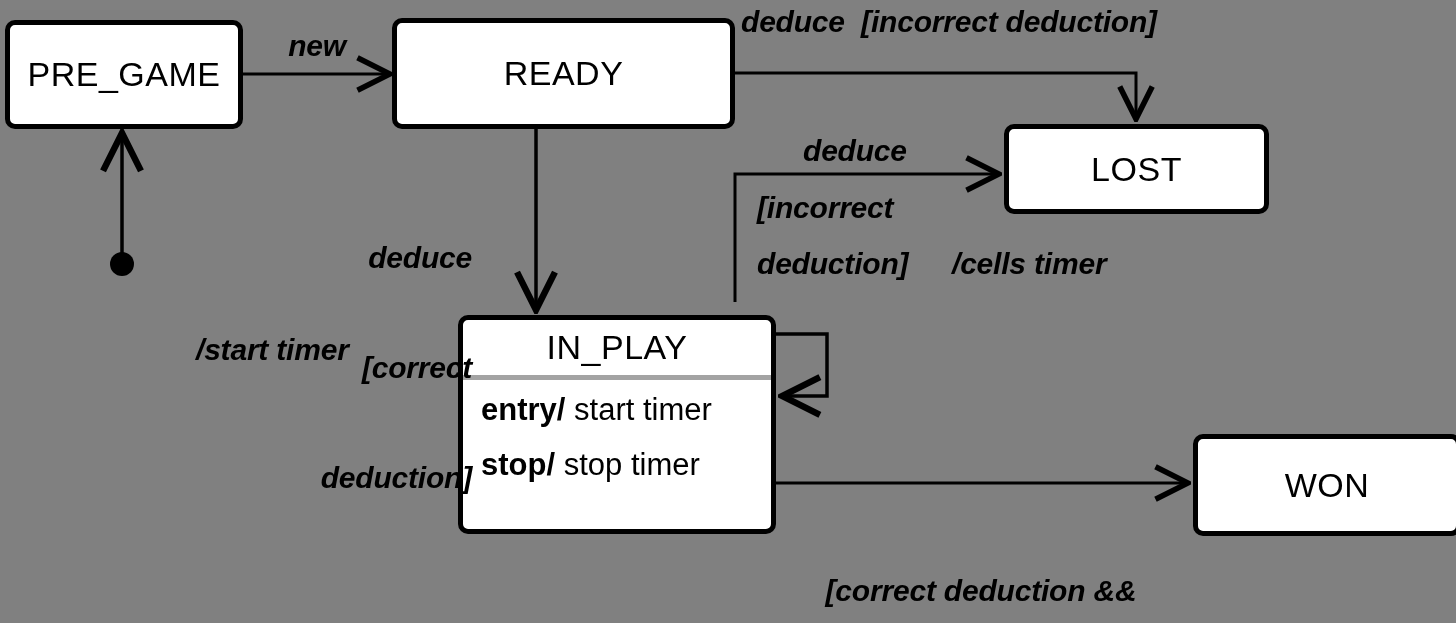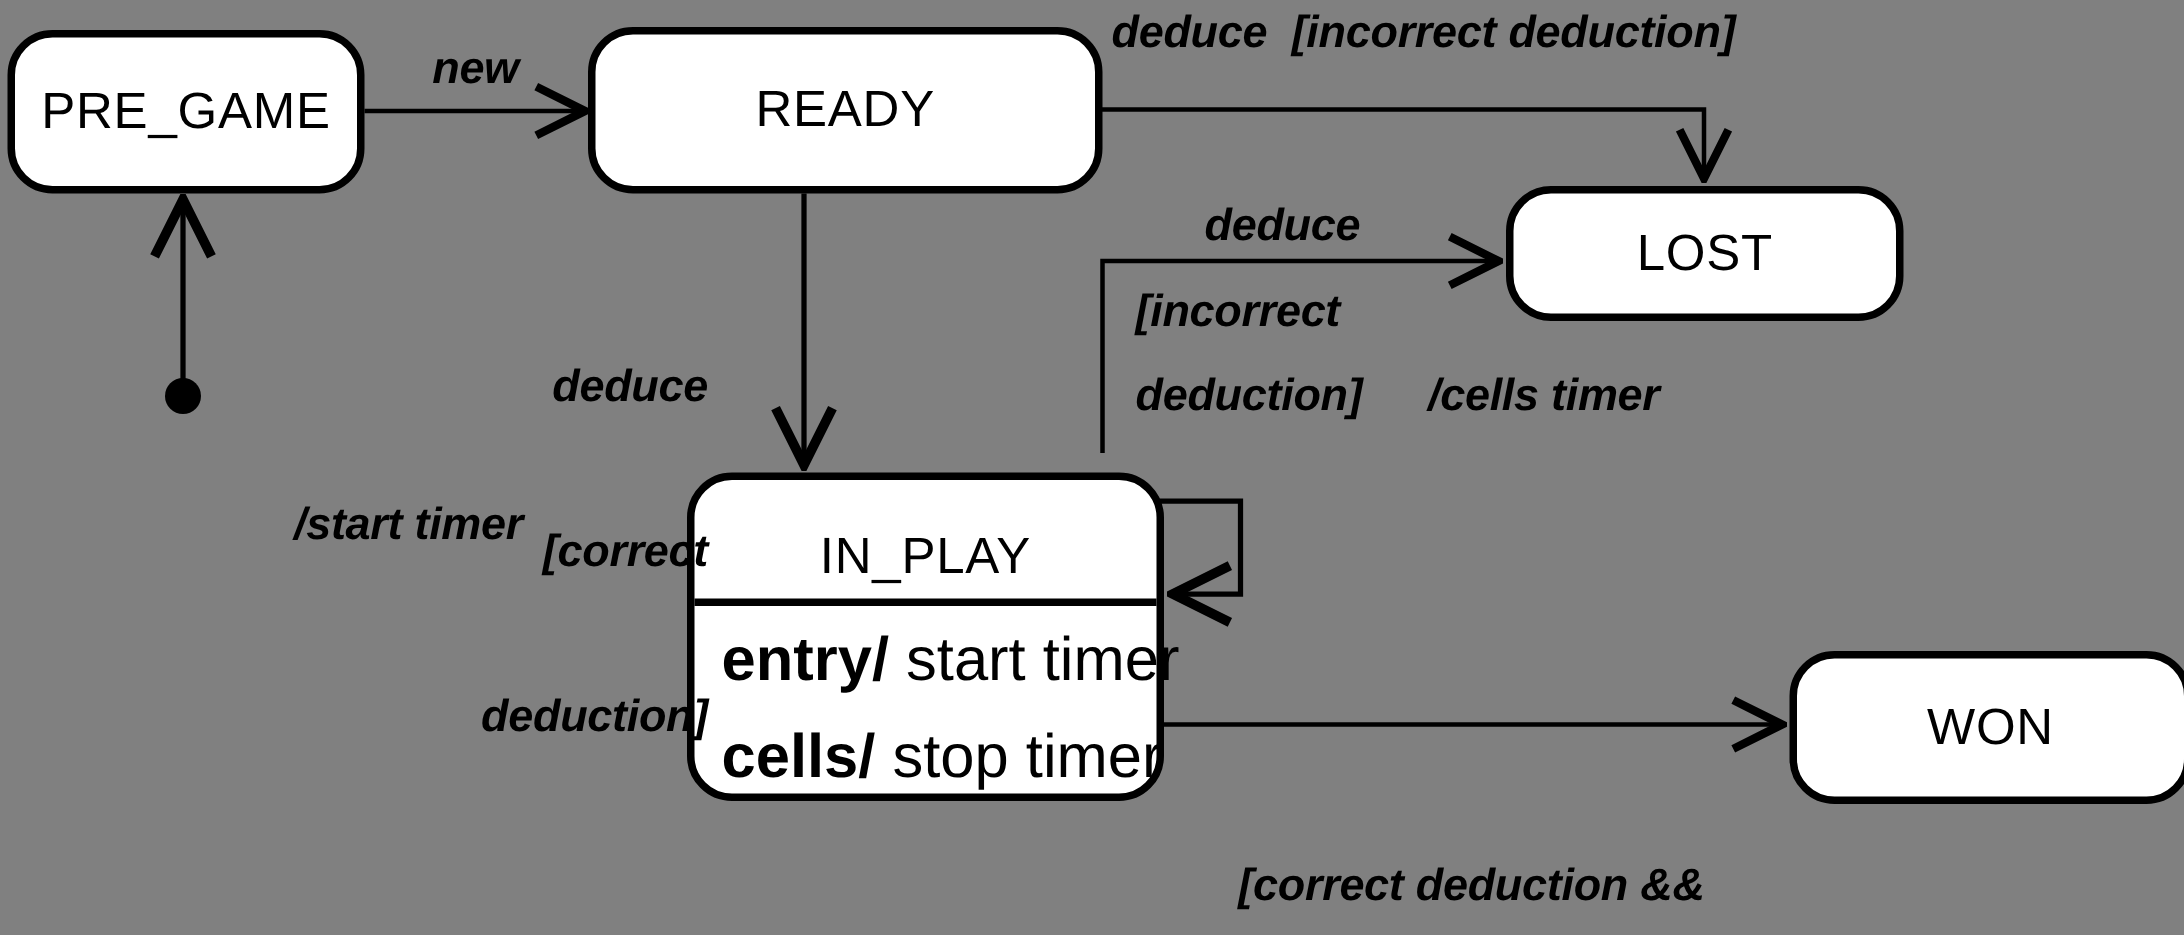--- a/index.html
+++ b/index.html
@@ -23,21 +23,21 @@
     width: 1456px;
     height: 623px;
     overflow: visible;
   }
   
   .state {
     position: absolute;
     box-sizing: border-box;
     background: #ffffff;
     border: 5px solid #000000;
-    border-radius: 30px;
+    border-radius: 10px;
     display: flex;
     align-items: center;
     justify-content: center;
   }
   .state .state-name {
     font-family: "Liberation Sans", sans-serif;
     font-size: 34px;
     font-weight: 400;
     color: #000000;
     letter-spacing: 0.5px;
@@ -46,29 +46,28 @@
   
   .state.composite {
     display: block;
     padding: 0;
   }
   .state.composite .title-compartment {
     height: 55px;
     display: flex;
     align-items: center;
     justify-content: center;
-    border-bottom: 5px solid #000000;
-    margin-top: 24px;
+    border-bottom: 5px solid #a3a3a3;
   }
   .state.composite .body-compartment {
     padding: 14px 0 0 18px;
   }
   .state.composite .body-line {
     font-family: "Liberation Sans", sans-serif;
-    font-size: 41px;
+    font-size: 31px;
     color: #000000;
     white-space: nowrap;
     margin-bottom: 22px;
     line-height: 1.05;
   }
   .state.composite .body-line .kw {
     font-weight: 700;
   }
   
   .tlabel {
@@ -138,21 +137,21 @@
   <div class="state" style="left:1193px; top:434px; width:268px; height:102px;">
     <span class="state-name">WON</span>
   </div>
 
   <div class="state composite" style="left:458px; top:315px; width:318px; height:219px;">
     <div class="title-compartment">
       <span class="state-name">IN_PLAY</span>
     </div>
     <div class="body-compartment">
       <div class="body-line"><span class="kw">entry/</span><span> start timer</span></div>
-      <div class="body-line"><span class="kw">cells/</span><span> stop timer</span></div>
+      <div class="body-line"><span class="kw">stop/</span><span> stop timer</span></div>
     </div>
   </div>
 
   <div class="tlabel center" style="left:252px; top:28px; width:130px;">new</div>
 
   <div class="tlabel left" style="left:741px; top:4px;">deduce  [incorrect deduction]</div>
 
   <div class="tlabel right" style="left:240px; top:167px; width:232px;">
     <div>deduce</div>
     <div>[correct</div>

